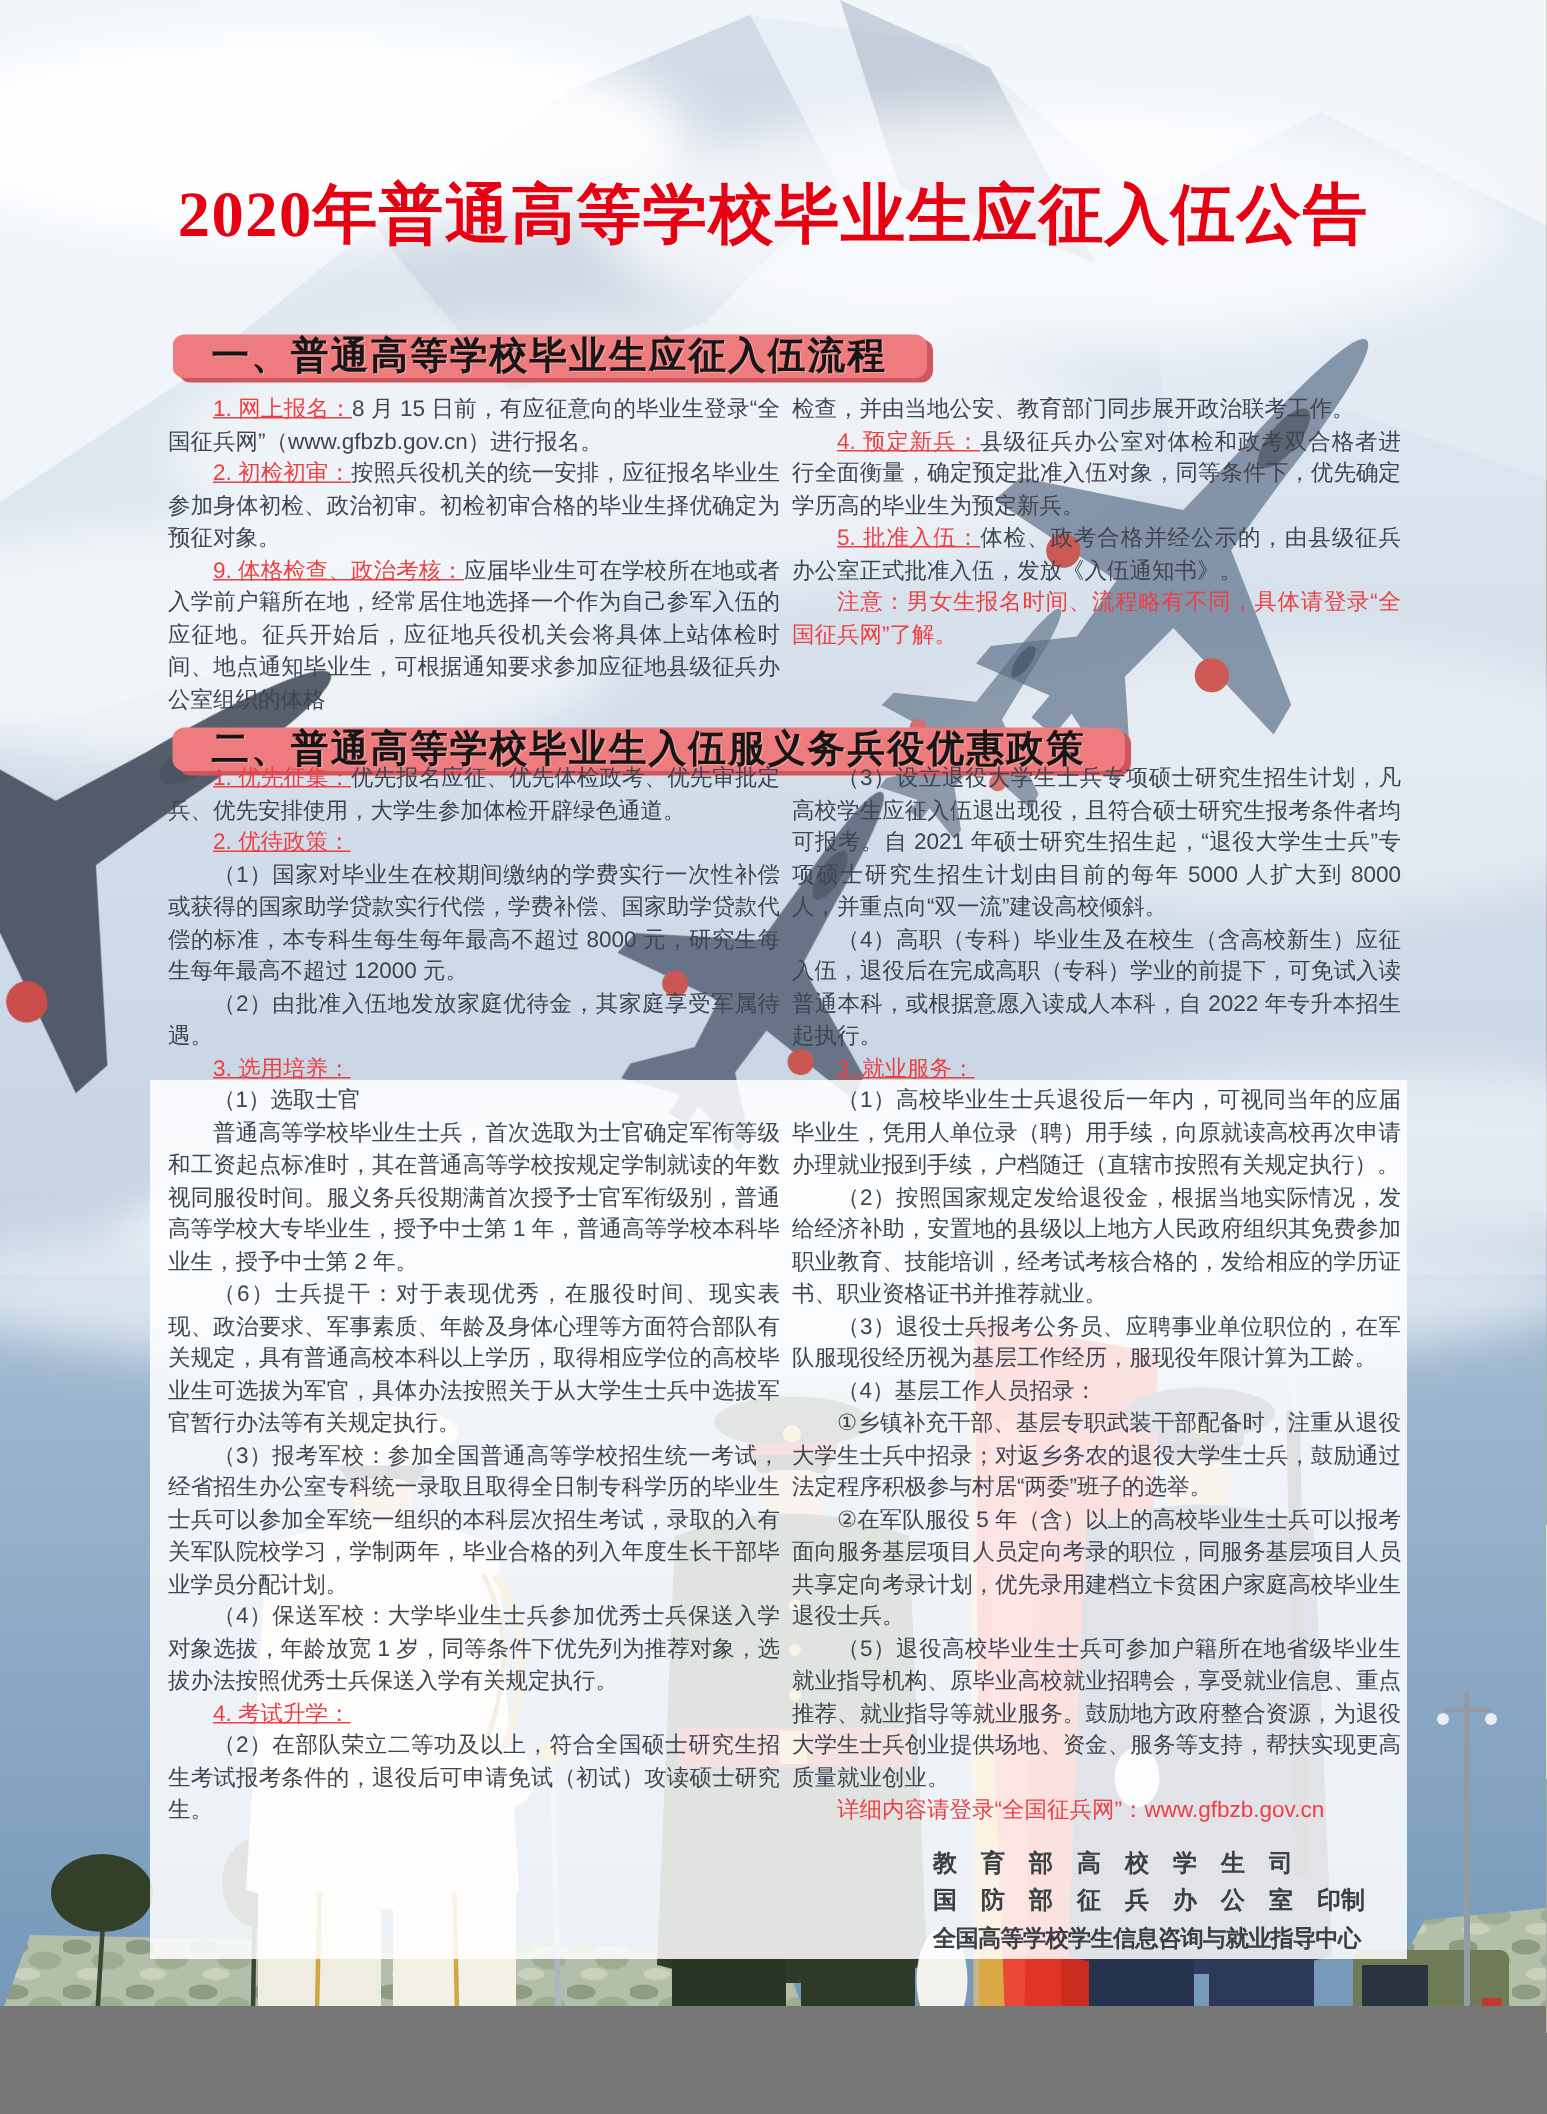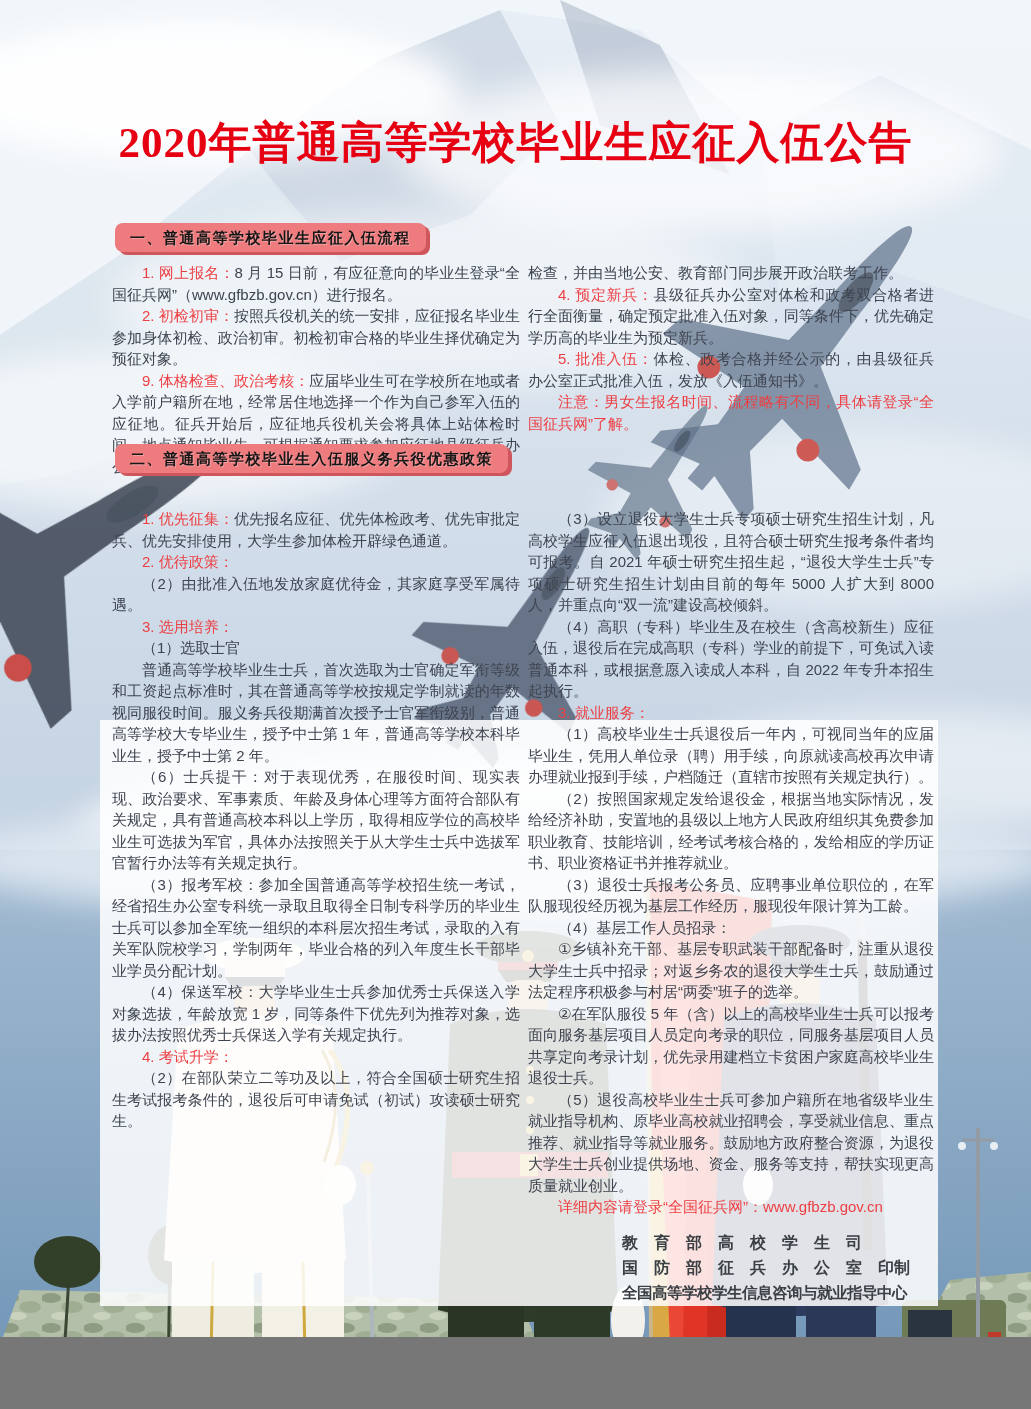--- a/index.html
+++ b/index.html
@@ -4,33 +4,33 @@
 <style>
   html,body{margin:0;padding:0;background:#777;}
   .page{position:relative;width:1031px;height:1337px;margin:0 auto;overflow:hidden;
         font-family:"Liberation Sans","DejaVu Sans",sans-serif;background:#fef9c3;}
   .bg{position:absolute;left:0;top:0;width:1031px;height:1409px;display:block;}
   .panel{position:absolute;left:100px;top:720px;width:838px;height:586px;
          background:rgba(255,255,255,0.86);z-index:1;}
   .title{position:absolute;left:0;top:114px;width:100%;text-align:center;z-index:2;
          font-family:"Liberation Serif","DejaVu Serif",serif;font-weight:700;
          font-size:43px;letter-spacing:1px;color:#e60012;}
-  .banner{position:absolute;left:115px;height:29px;line-height:29px;padding:0 15px;
+  .banner{position:absolute;left:115px;height:29px;line-height:29px;padding:0 26px;
           background:#ee7b7e;border-radius:8px;box-shadow:4px 3px 0 #cf565d;z-index:2;
-          font-weight:bold;font-size:15px;color:#161616;letter-spacing:1.5px;
+          font-weight:bold;font-size:25px;color:#161616;letter-spacing:1.5px;
           text-shadow:1px 1px 0 rgba(255,255,255,0.28);}
   #banner-1{top:223px;}
-  #banner-2{top:444px;}
+  #banner-2{top:485px;}
   .col{position:absolute;z-index:2;font-size:15px;line-height:21.5px;color:#3e4450;}
   .c-s1-l{left:112px;top:262px;width:408px;}
   .c-s1-r{left:528px;top:262px;width:406px;}
   .c-s2-l{left:112px;top:508px;width:408px;}
   .c-s2-r{left:528px;top:508px;width:406px;}
   .para{margin:0;text-indent:2em;text-align:justify;}
-  .para .lead{color:#ed3f43;}
+  .para .lead{color:#ed3f43;text-decoration:underline;}
   .para.noindent{text-indent:0;}
   .para.red{color:#ed3f43;}
   .para.detail{color:#ed3f43;}
   .footer{position:absolute;left:622px;top:1230px;width:310px;z-index:2;
           color:#3b4045;font-size:16px;line-height:25px;font-weight:bold;}
   .footer .f3{font-size:15.5px;letter-spacing:-0.5px;}
 </style>
 </head>
 <body>
 
@@ -228,20 +228,21 @@
       <p class="para red"><span>注意：男女生报名时间、流程略有不同，具体请登录“全国征兵网”了解。</span></p>
     </div>
 
   <div class="banner" id="banner-2">
     <span>二、普通高等学校毕业生入伍服义务兵役优惠政策</span>
   </div>
   <div class="col c-s2-l">
 
   <p class="para"><span class="lead">1. 优先征集：</span><span>优先报名应征、优先体检政考、优先审批定兵、优先安排使用，大学生参加体检开辟绿色通道。</span></p>
       <p class="para"><span class="lead">2. 优待政策：</span><span></span></p>
+      <p class="para"><span>（1）国家对毕业生在校期间缴纳的学费实行一次性补偿或获得的国家助学贷款实行代偿，学费补偿、国家助学贷款代偿的标准，本专科生每生每年最高不超过 8000 元，研究生每生每年最高不超过 12000 元。</span></p>
       <p class="para"><span>（2）由批准入伍地发放家庭优待金，其家庭享受军属待遇。</span></p>
       <p class="para"><span class="lead">3. 选用培养：</span><span></span></p>
       <p class="para"><span>（1）选取士官</span></p>
       <p class="para"><span>普通高等学校毕业生士兵，首次选取为士官确定军衔等级和工资起点标准时，其在普通高等学校按规定学制就读的年数视同服役时间。服义务兵役期满首次授予士官军衔级别，普通高等学校大专毕业生，授予中士第 1 年，普通高等学校本科毕业生，授予中士第 2 年。</span></p>
       <p class="para"><span>（6）士兵提干：对于表现优秀，在服役时间、现实表现、政治要求、军事素质、年龄及身体心理等方面符合部队有关规定，具有普通高校本科以上学历，取得相应学位的高校毕业生可选拔为军官，具体办法按照关于从大学生士兵中选拔军官暂行办法等有关规定执行。</span></p>
       <p class="para"><span>（3）报考军校：参加全国普通高等学校招生统一考试，经省招生办公室专科统一录取且取得全日制专科学历的毕业生士兵可以参加全军统一组织的本科层次招生考试，录取的入有关军队院校学习，学制两年，毕业合格的列入年度生长干部毕业学员分配计划。</span></p>
       <p class="para"><span>（4）保送军校：大学毕业生士兵参加优秀士兵保送入学对象选拔，年龄放宽 1 岁，同等条件下优先列为推荐对象，选拔办法按照优秀士兵保送入学有关规定执行。</span></p>
       <p class="para"><span class="lead">4. 考试升学：</span><span></span></p>
       <p class="para"><span>（2）在部队荣立二等功及以上，符合全国硕士研究生招生考试报考条件的，退役后可申请免试（初试）攻读硕士研究生。</span></p>
     </div>

